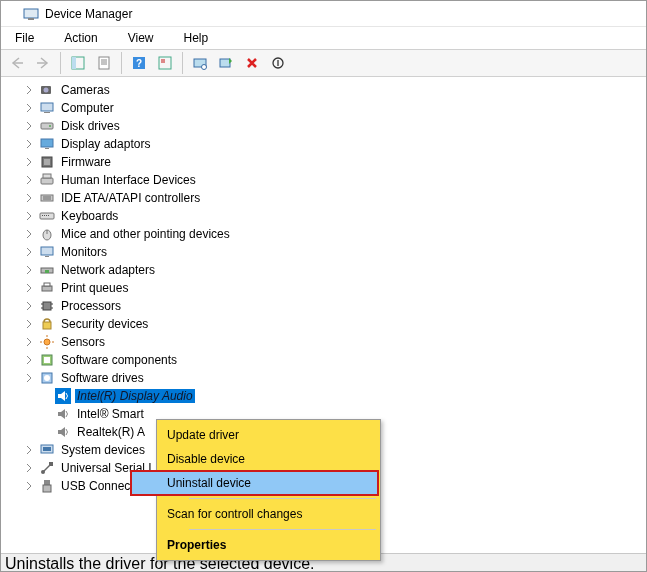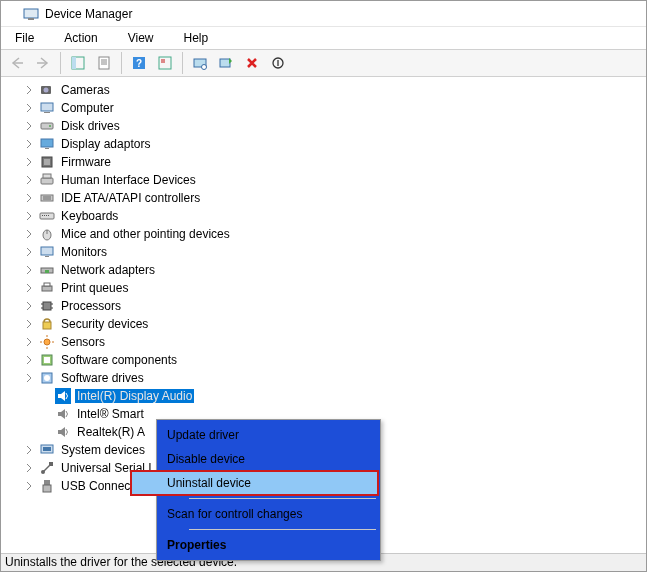--- a/index.html
+++ b/index.html
@@ -69,27 +69,27 @@
     margin-right:4px;
     color:#777;
   }
   .arrow svg { width:8px; height:8px; }
   .devicon {
     width:16px;height:16px;
     margin-right:4px;
     display:flex;align-items:center;justify-content:center;
   }
   .label { padding:0 2px; }
-  .sel .label { background:#0078d7; color:#e5e5e5; }
+  .sel .label { background:#0078d7; color:#0f172a;font-style:italic; }
   .sel .devicon { background:#0078d7; }
   .context {
     position:absolute;
     left:155px; top:418px;
     width:225px;
-    background:#1d4ed8;
+    background:#fde047;
     border:1px solid #999;
     box-shadow: 2px 2px 4px rgba(0,0,0,0.25);
     padding:3px 2px;
     z-index:10;
   }
   .citem {
     height:24px;
     display:flex;align-items:center;
     padding-left:8px;
     margin-left:-28px; padding-left:36px;
@@ -99,21 +99,21 @@
     outline:2px solid #cc1a1a;
     outline-offset:-1px;
   }
   .csep { height:1px; background:#c8c8c8; margin:3px 2px 3px 30px; }
   .statusbar {
     position:absolute; bottom:0; left:0; right:0;
     height:18px;
     border-top:1px solid #c8c8c8;
     padding:1px 4px;
     background:#f0f0f0;
-    font-size:12px;
+    font-size:16px;
   }
   .bold { font-weight:600; }
   .disabled { opacity:0.4; }
 </style>
 </head>
 <body>
 
 <div class="titlebar">
   <span class="ticon">
     <svg viewBox="0 0 16 16">

